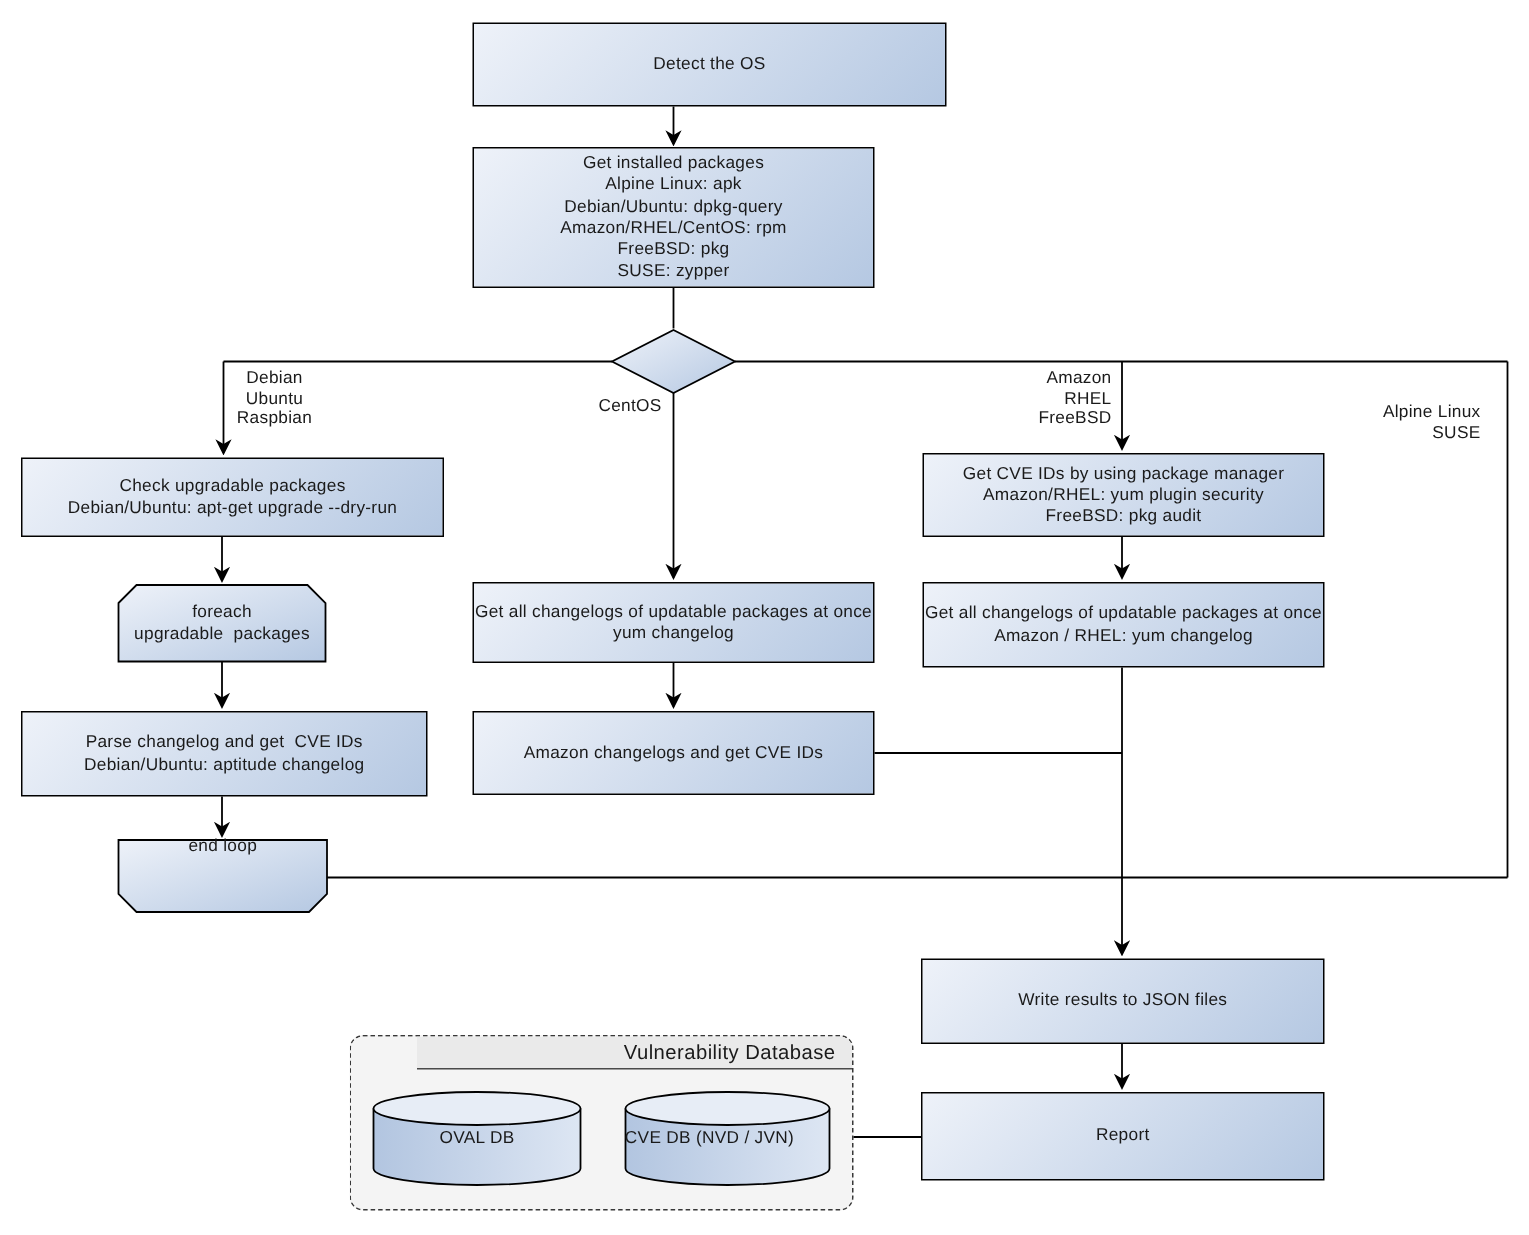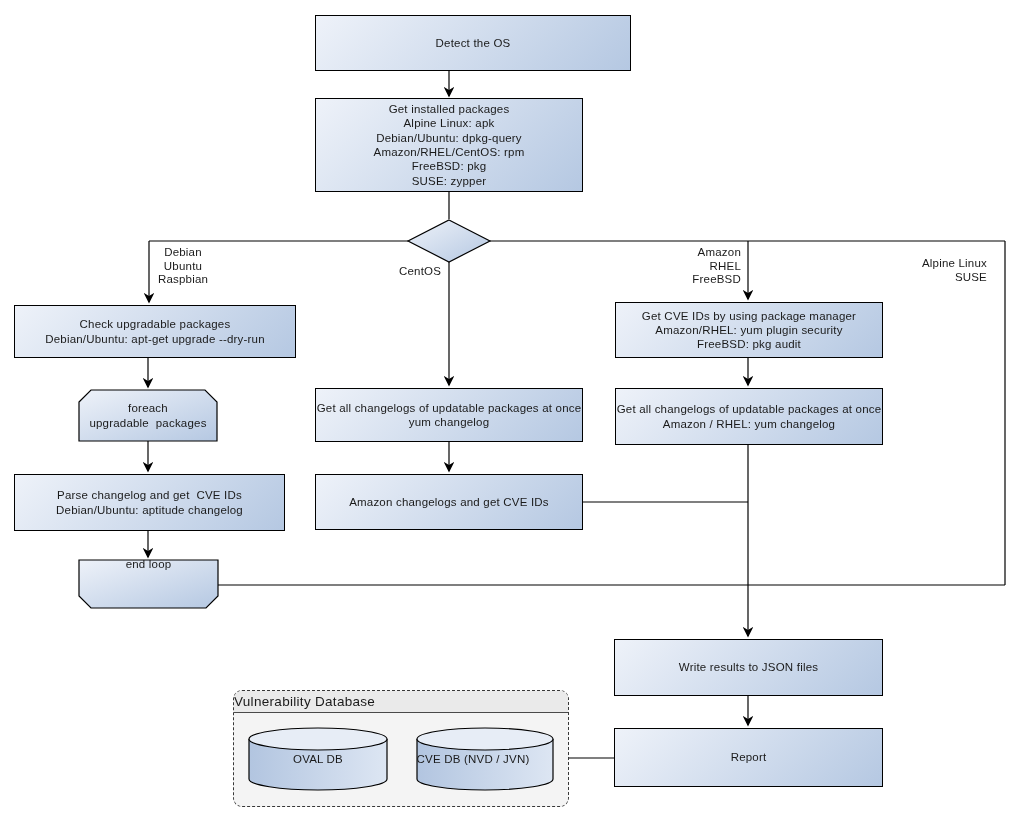--- a/index.html
+++ b/index.html
@@ -84,24 +84,25 @@
     background: var(--db-container-fill);
     overflow: hidden;
     z-index: 1;
   }
   .db-header {
     height: 21px;
     background: var(--db-header-fill);
     border-bottom: 1px solid #4a4a4a;
     display: flex;
     align-items: center;
-    justify-content: flex-start;
+    justify-content: flex-end;
     padding-right: 11px;
     font-size: 13.5px;
     letter-spacing: 0.3px;
+    margin-left: 44px;
   }
   .cyl-label {
     position: absolute;
     display: flex;
     align-items: center;
     justify-content: center;
     font-size: 11.5px;
     letter-spacing: 0.2px;
     white-space: pre;
     z-index: 3;
@@ -208,20 +209,20 @@
   <div class="branch-label center" style="left:145px; top:246px; width:76px;">Debian
 Ubuntu
 Raspbian</div>
 
   <div class="branch-label center" style="left:390px; top:265px; width:60px;">CentOS</div>
 
   <div class="branch-label right" style="left:659px; top:246px; width:82px;">Amazon
 RHEL
 FreeBSD</div>
 
-  <div class="branch-label right" style="left:887px; top:257px; width:100px;">Alpine Linux
+  <div class="branch-label right" style="left:887px; top:269px; width:100px;">Alpine Linux
 SUSE</div>
 
   <div class="cyl-label" style="left:249px; top:751px; width:138px; height:16px;">OVAL DB</div>
 
   <div class="cyl-label" style="left:417px; top:751px; width:112px; height:16px;">CVE DB (NVD / JVN)</div>
 
 </div>
 
 </body></html>

